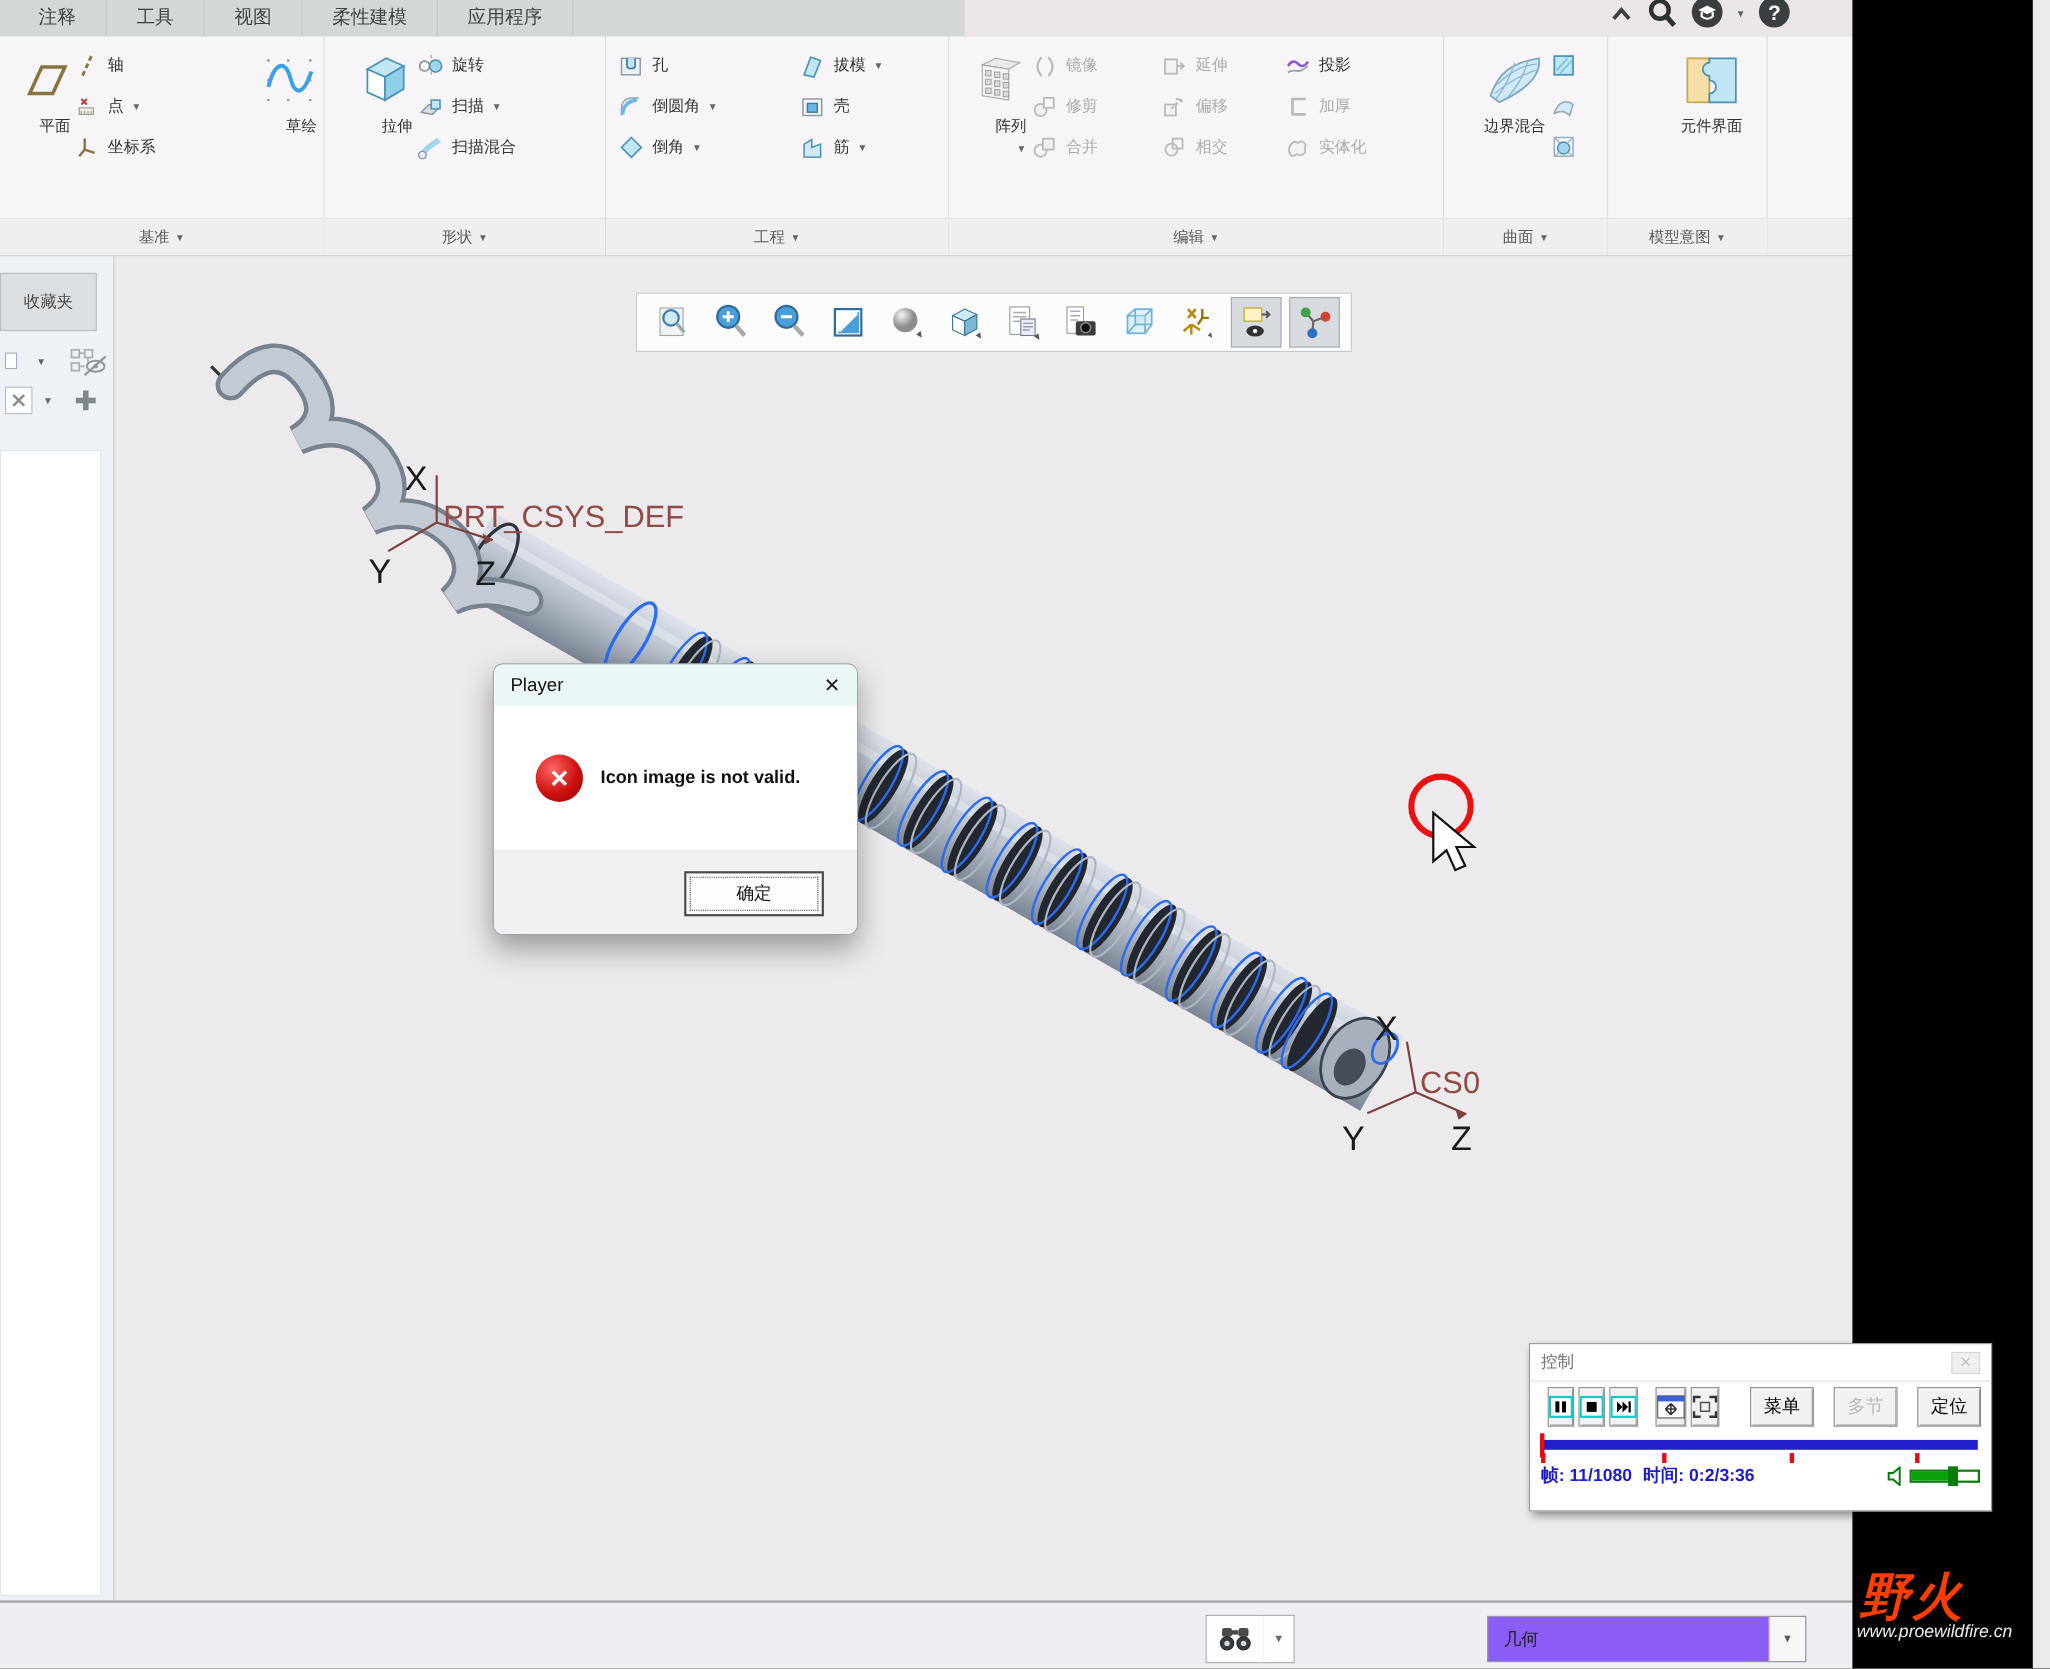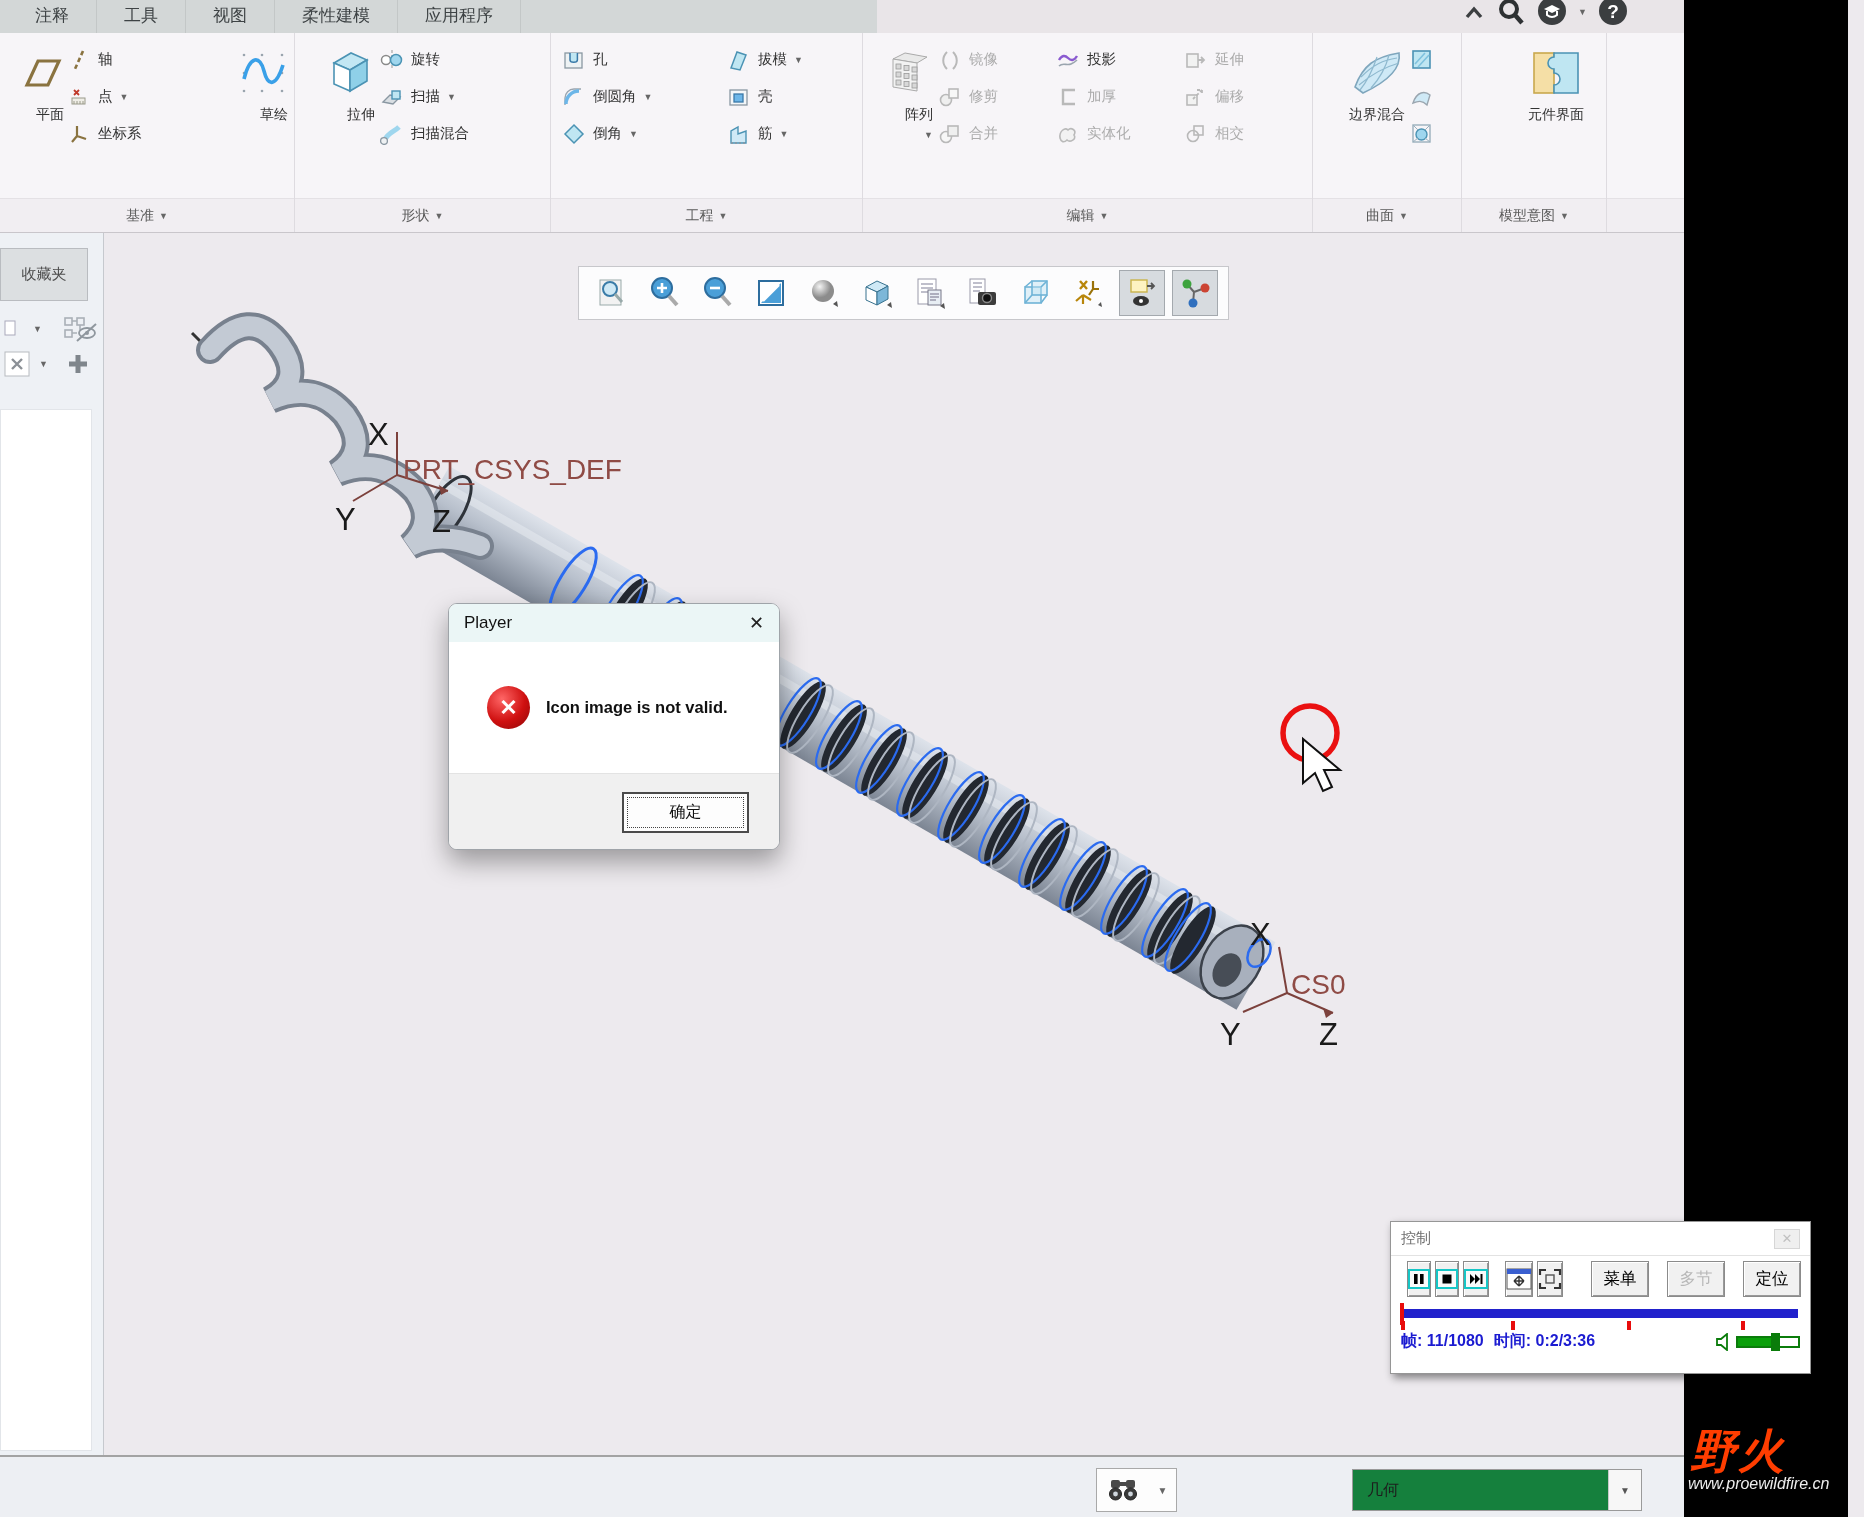--- a/index.html
+++ b/index.html
@@ -84,21 +84,21 @@
   .vol-outline{width:64px;height:12px;border:2px solid #0b7c0b;position:relative;background:#fff;box-sizing:border-box;}
   .vol-fill{position:absolute;left:0;top:0;bottom:0;width:58%;background:#0aa00a;}
   .vol-knob{position:absolute;left:55%;top:-5px;width:9px;height:18px;background:#0a7c0a;}
 
   
   .statusbar{left:0;top:1455px;width:1684px;height:62px;background:#edeff3;border-top:2px solid #a3a3a3;box-sizing:border-box;}
   .findbtn{position:absolute;left:1096px;top:11px;width:54px;height:44px;background:#fdfdfd;border:1px solid #a9a9a9;
            display:flex;align-items:center;justify-content:center;box-sizing:border-box;}
   .findarrow{position:absolute;left:1149px;top:11px;width:28px;height:44px;background:#fdfdfd;border:1px solid #a9a9a9;
              border-left:none;display:flex;align-items:center;justify-content:center;color:#666;font-size:10px;box-sizing:border-box;}
-  .combo{position:absolute;left:1352px;top:12px;width:290px;height:42px;background:#15803d;border:1px solid #9a9a9a;
+  .combo{position:absolute;left:1352px;top:12px;width:290px;height:42px;background:#8b5cf6;border:1px solid #9a9a9a;
          display:flex;align-items:center;box-sizing:border-box;}
   .combo-val{padding-left:14px;font-size:16px;color:#1d1d1d;flex:1;}
   .combo-dd{width:32px;height:100%;border-left:1px solid #c9c9c9;background:#f7f7f7;display:flex;align-items:center;
             justify-content:center;color:#555;font-size:10px;}
 
   
   .blackstrip{left:1684px;top:0;width:164px;height:1517px;background:#000;z-index:5;}
   .wm-logo{position:absolute;left:6px;bottom:34px;color:#ff3d00;font-size:46px;font-weight:bold;
            font-style:italic;letter-spacing:2px;}
   .wm-site{position:absolute;left:4px;bottom:24px;color:#ededed;font-size:16px;font-style:italic;white-space:nowrap;}
@@ -375,20 +375,49 @@
           <div class="rrow dis">
             <span class="icw">
               <svg width="24" height="22">
                   <circle cx="8" cy="14" r="5.5" fill="#f7f7f7" stroke="#b9b9b9" stroke-width="1.6"></circle>
                   <rect x="10" y="3" width="10" height="10" fill="#efefef" stroke="#b9b9b9" stroke-width="1.6"></rect>
                 </svg>
               </span>
             <span>合并</span>
           </div>
         </div>
+        <div class="rcol" style="width:112px">
+          <div class="rrow dis">
+            <span class="icw">
+              <svg width="24" height="22">
+                  <rect x="3" y="5" width="11" height="13" fill="#f2f2f2" stroke="#b9b9b9" stroke-width="1.6"></rect>
+                  <path d="M14 11 h6 m-3 -3 l3 3 l-3 3" fill="none" stroke="#b9b9b9" stroke-width="1.8"></path>
+                </svg>
+              </span>
+            <span>延伸</span>
+          </div>
+          <div class="rrow dis">
+            <span class="icw">
+              <svg width="24" height="22">
+                  <rect x="3" y="9" width="10" height="10" fill="#f2f2f2" stroke="#b9b9b9" stroke-width="1.6"></rect>
+                  <path d="M9 13 L18 4 m-5 0 h5 v5" fill="none" stroke="#b9b9b9" stroke-width="1.8" stroke-dasharray="3 2"></path>
+                </svg>
+              </span>
+            <span>偏移</span>
+          </div>
+          <div class="rrow dis">
+            <span class="icw">
+              <svg width="24" height="22">
+                  <circle cx="9" cy="13" r="5.5" fill="none" stroke="#b9b9b9" stroke-width="1.6"></circle>
+                  <rect x="10" y="3" width="9" height="9" fill="none" stroke="#b9b9b9" stroke-width="1.6"></rect>
+                </svg>
+              </span>
+            <span>相交</span>
+          </div>
+        </div>
         <div class="rcol" style="width:128px">
           <div class="rrow">
             <span class="icw">
               <svg width="24" height="22">
                   <path d="M3 17 C7 13 11 17 15 15 C18 13.5 20 12 21 11" fill="none" stroke="#9aa5af" stroke-width="1.6"></path>
                   <path d="M3 11 C6 6 9 6 12 9 C15 12 18 12 21 7" fill="none" stroke="#8a5ad0" stroke-width="2.4"></path>
                 </svg>
               </span>
             <span>投影</span>
           </div>
@@ -400,49 +429,20 @@
               </span>
             <span>加厚</span>
           </div>
           <div class="rrow dis">
             <span class="icw">
               <svg width="24" height="22">
                   <path d="M4 15 C3 8 9 4 12 7 C15 4 21 7 18 12 C21 16 14 20 11 17 C8 20 5 19 4 15 Z" fill="#f2f2f2" stroke="#b9b9b9" stroke-width="1.6"></path>
                 </svg>
               </span>
             <span>实体化</span>
-          </div>
-        </div>
-        <div class="rcol" style="width:112px">
-          <div class="rrow dis">
-            <span class="icw">
-              <svg width="24" height="22">
-                  <rect x="3" y="5" width="11" height="13" fill="#f2f2f2" stroke="#b9b9b9" stroke-width="1.6"></rect>
-                  <path d="M14 11 h6 m-3 -3 l3 3 l-3 3" fill="none" stroke="#b9b9b9" stroke-width="1.8"></path>
-                </svg>
-              </span>
-            <span>延伸</span>
-          </div>
-          <div class="rrow dis">
-            <span class="icw">
-              <svg width="24" height="22">
-                  <rect x="3" y="9" width="10" height="10" fill="#f2f2f2" stroke="#b9b9b9" stroke-width="1.6"></rect>
-                  <path d="M9 13 L18 4 m-5 0 h5 v5" fill="none" stroke="#b9b9b9" stroke-width="1.8" stroke-dasharray="3 2"></path>
-                </svg>
-              </span>
-            <span>偏移</span>
-          </div>
-          <div class="rrow dis">
-            <span class="icw">
-              <svg width="24" height="22">
-                  <circle cx="9" cy="13" r="5.5" fill="none" stroke="#b9b9b9" stroke-width="1.6"></circle>
-                  <rect x="10" y="3" width="9" height="9" fill="none" stroke="#b9b9b9" stroke-width="1.6"></rect>
-                </svg>
-              </span>
-            <span>相交</span>
           </div>
         </div>
       </div>
       <div class="gcap">
         <span>编辑</span>
           <span class="dd">▼</span>
       </div>
     </div>
 
     <div class="rgroup" style="width:149px">

